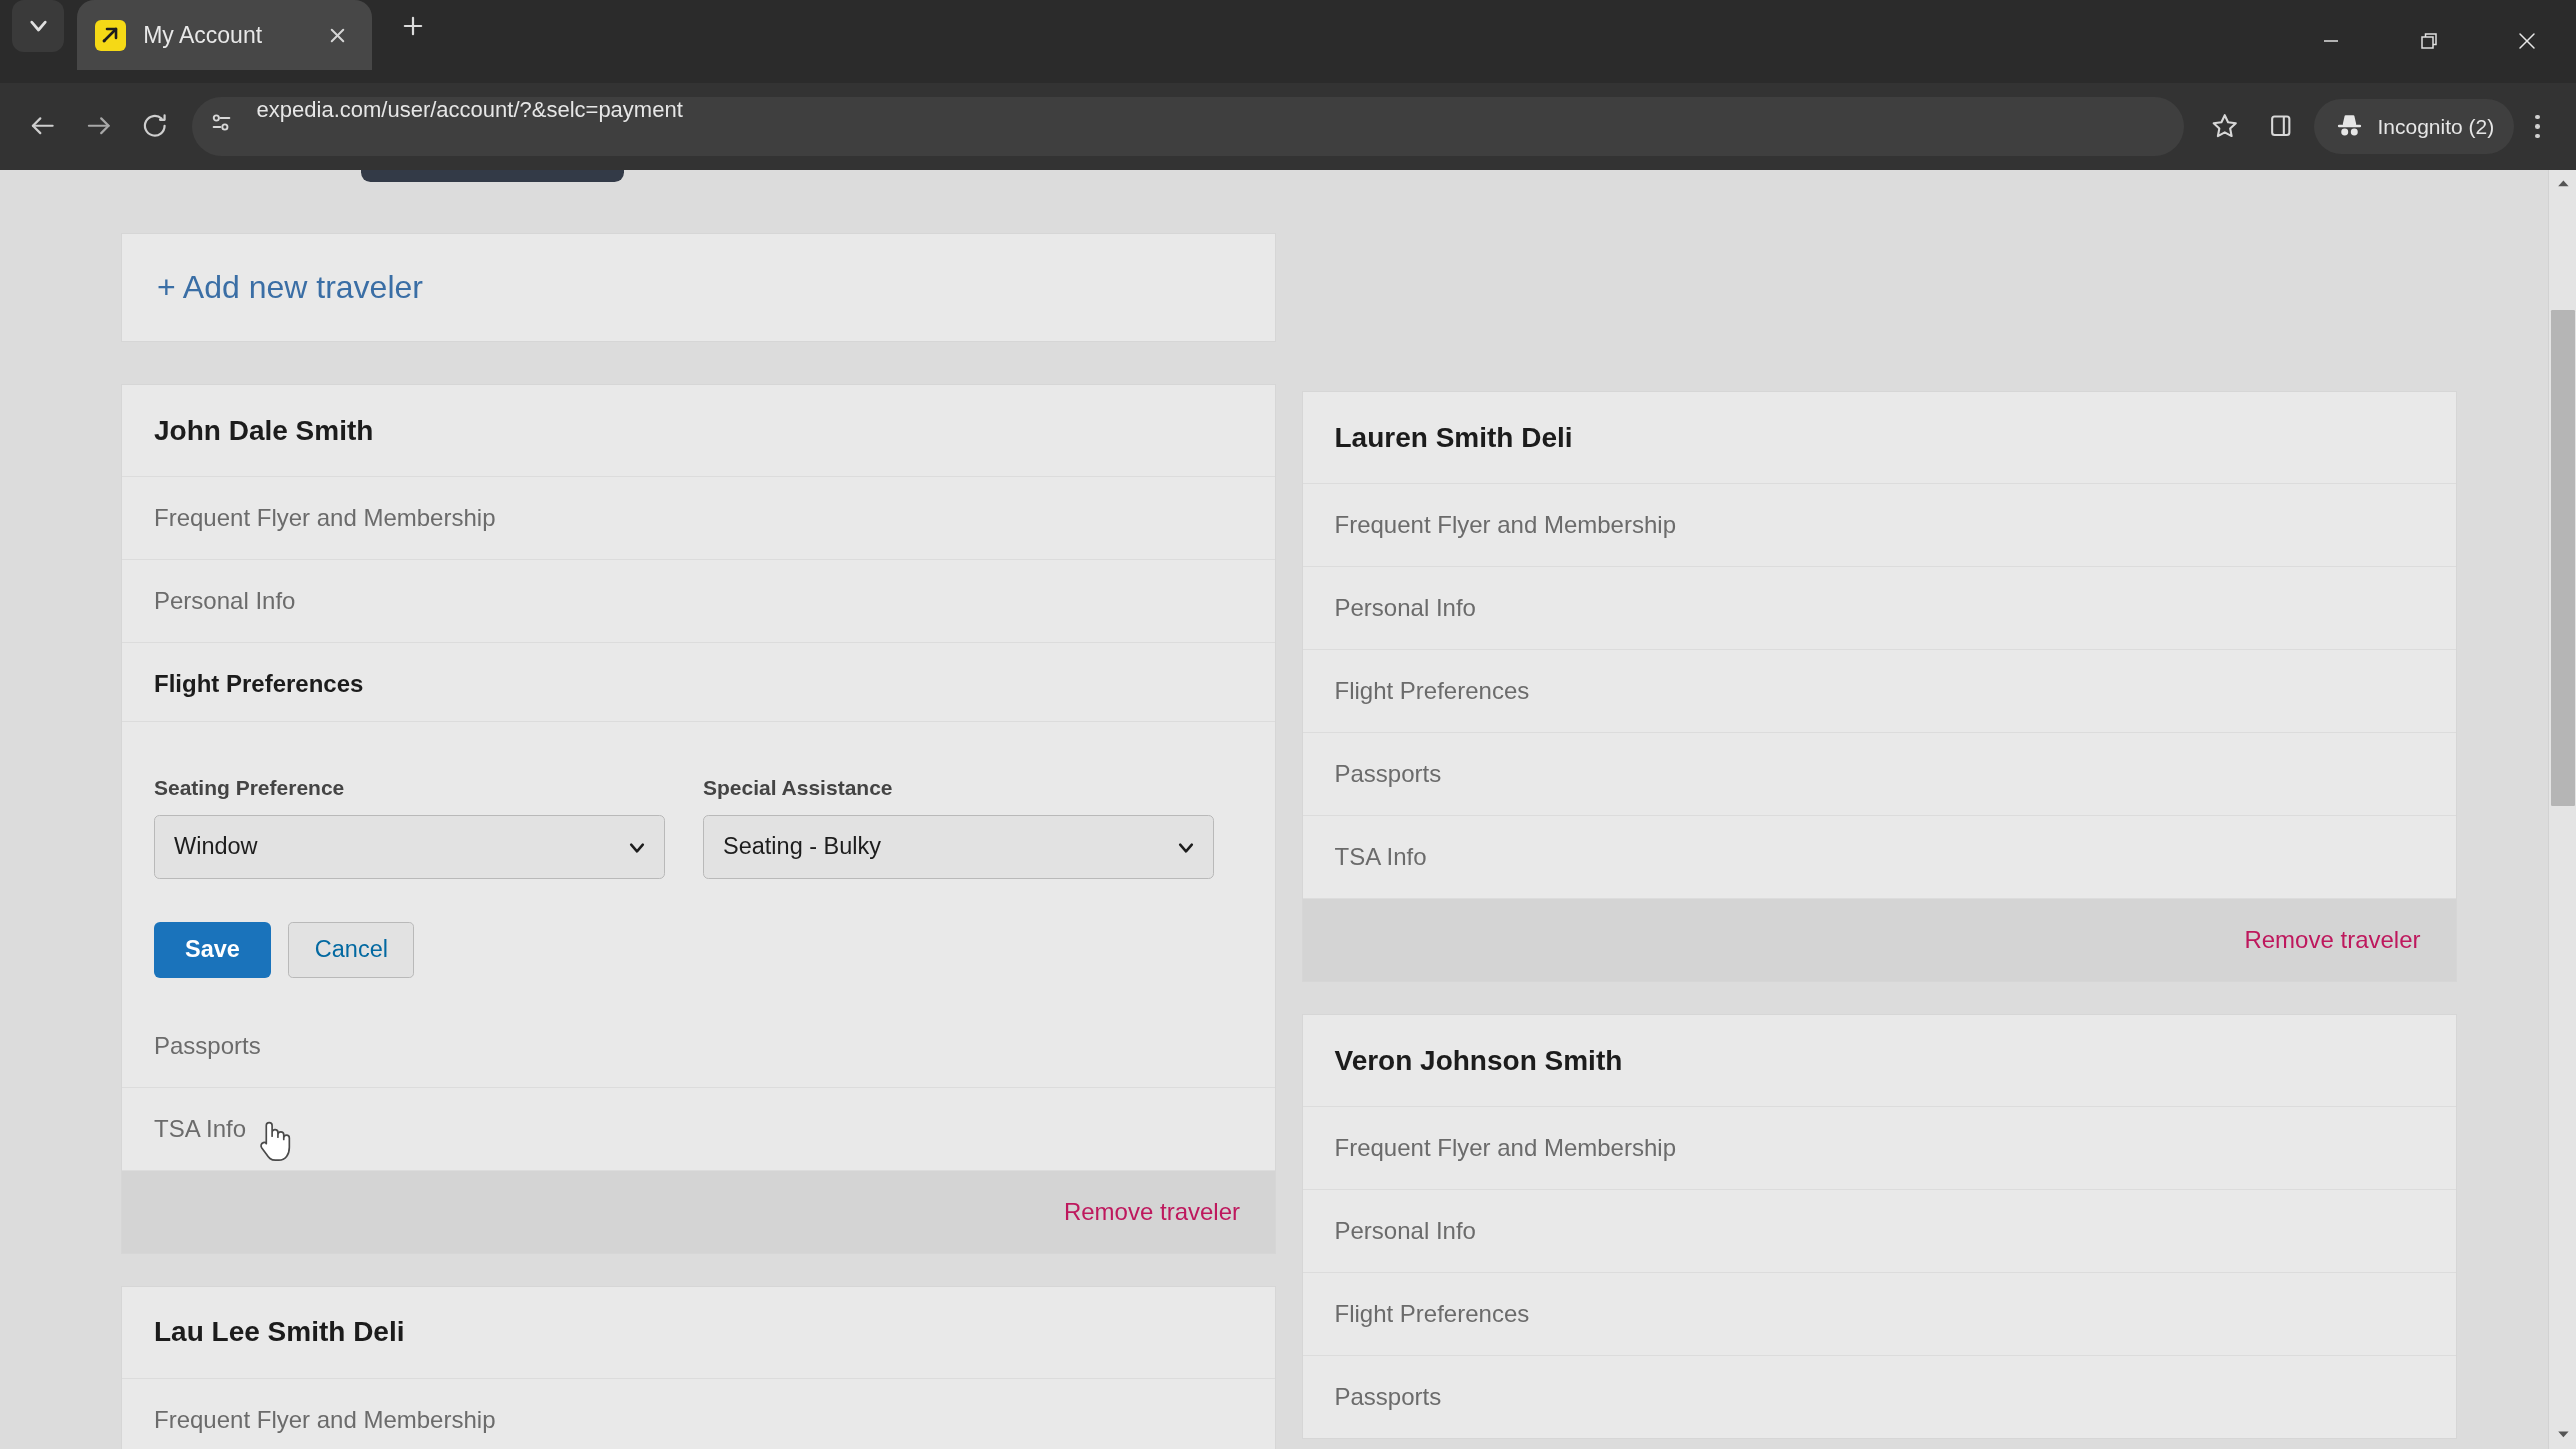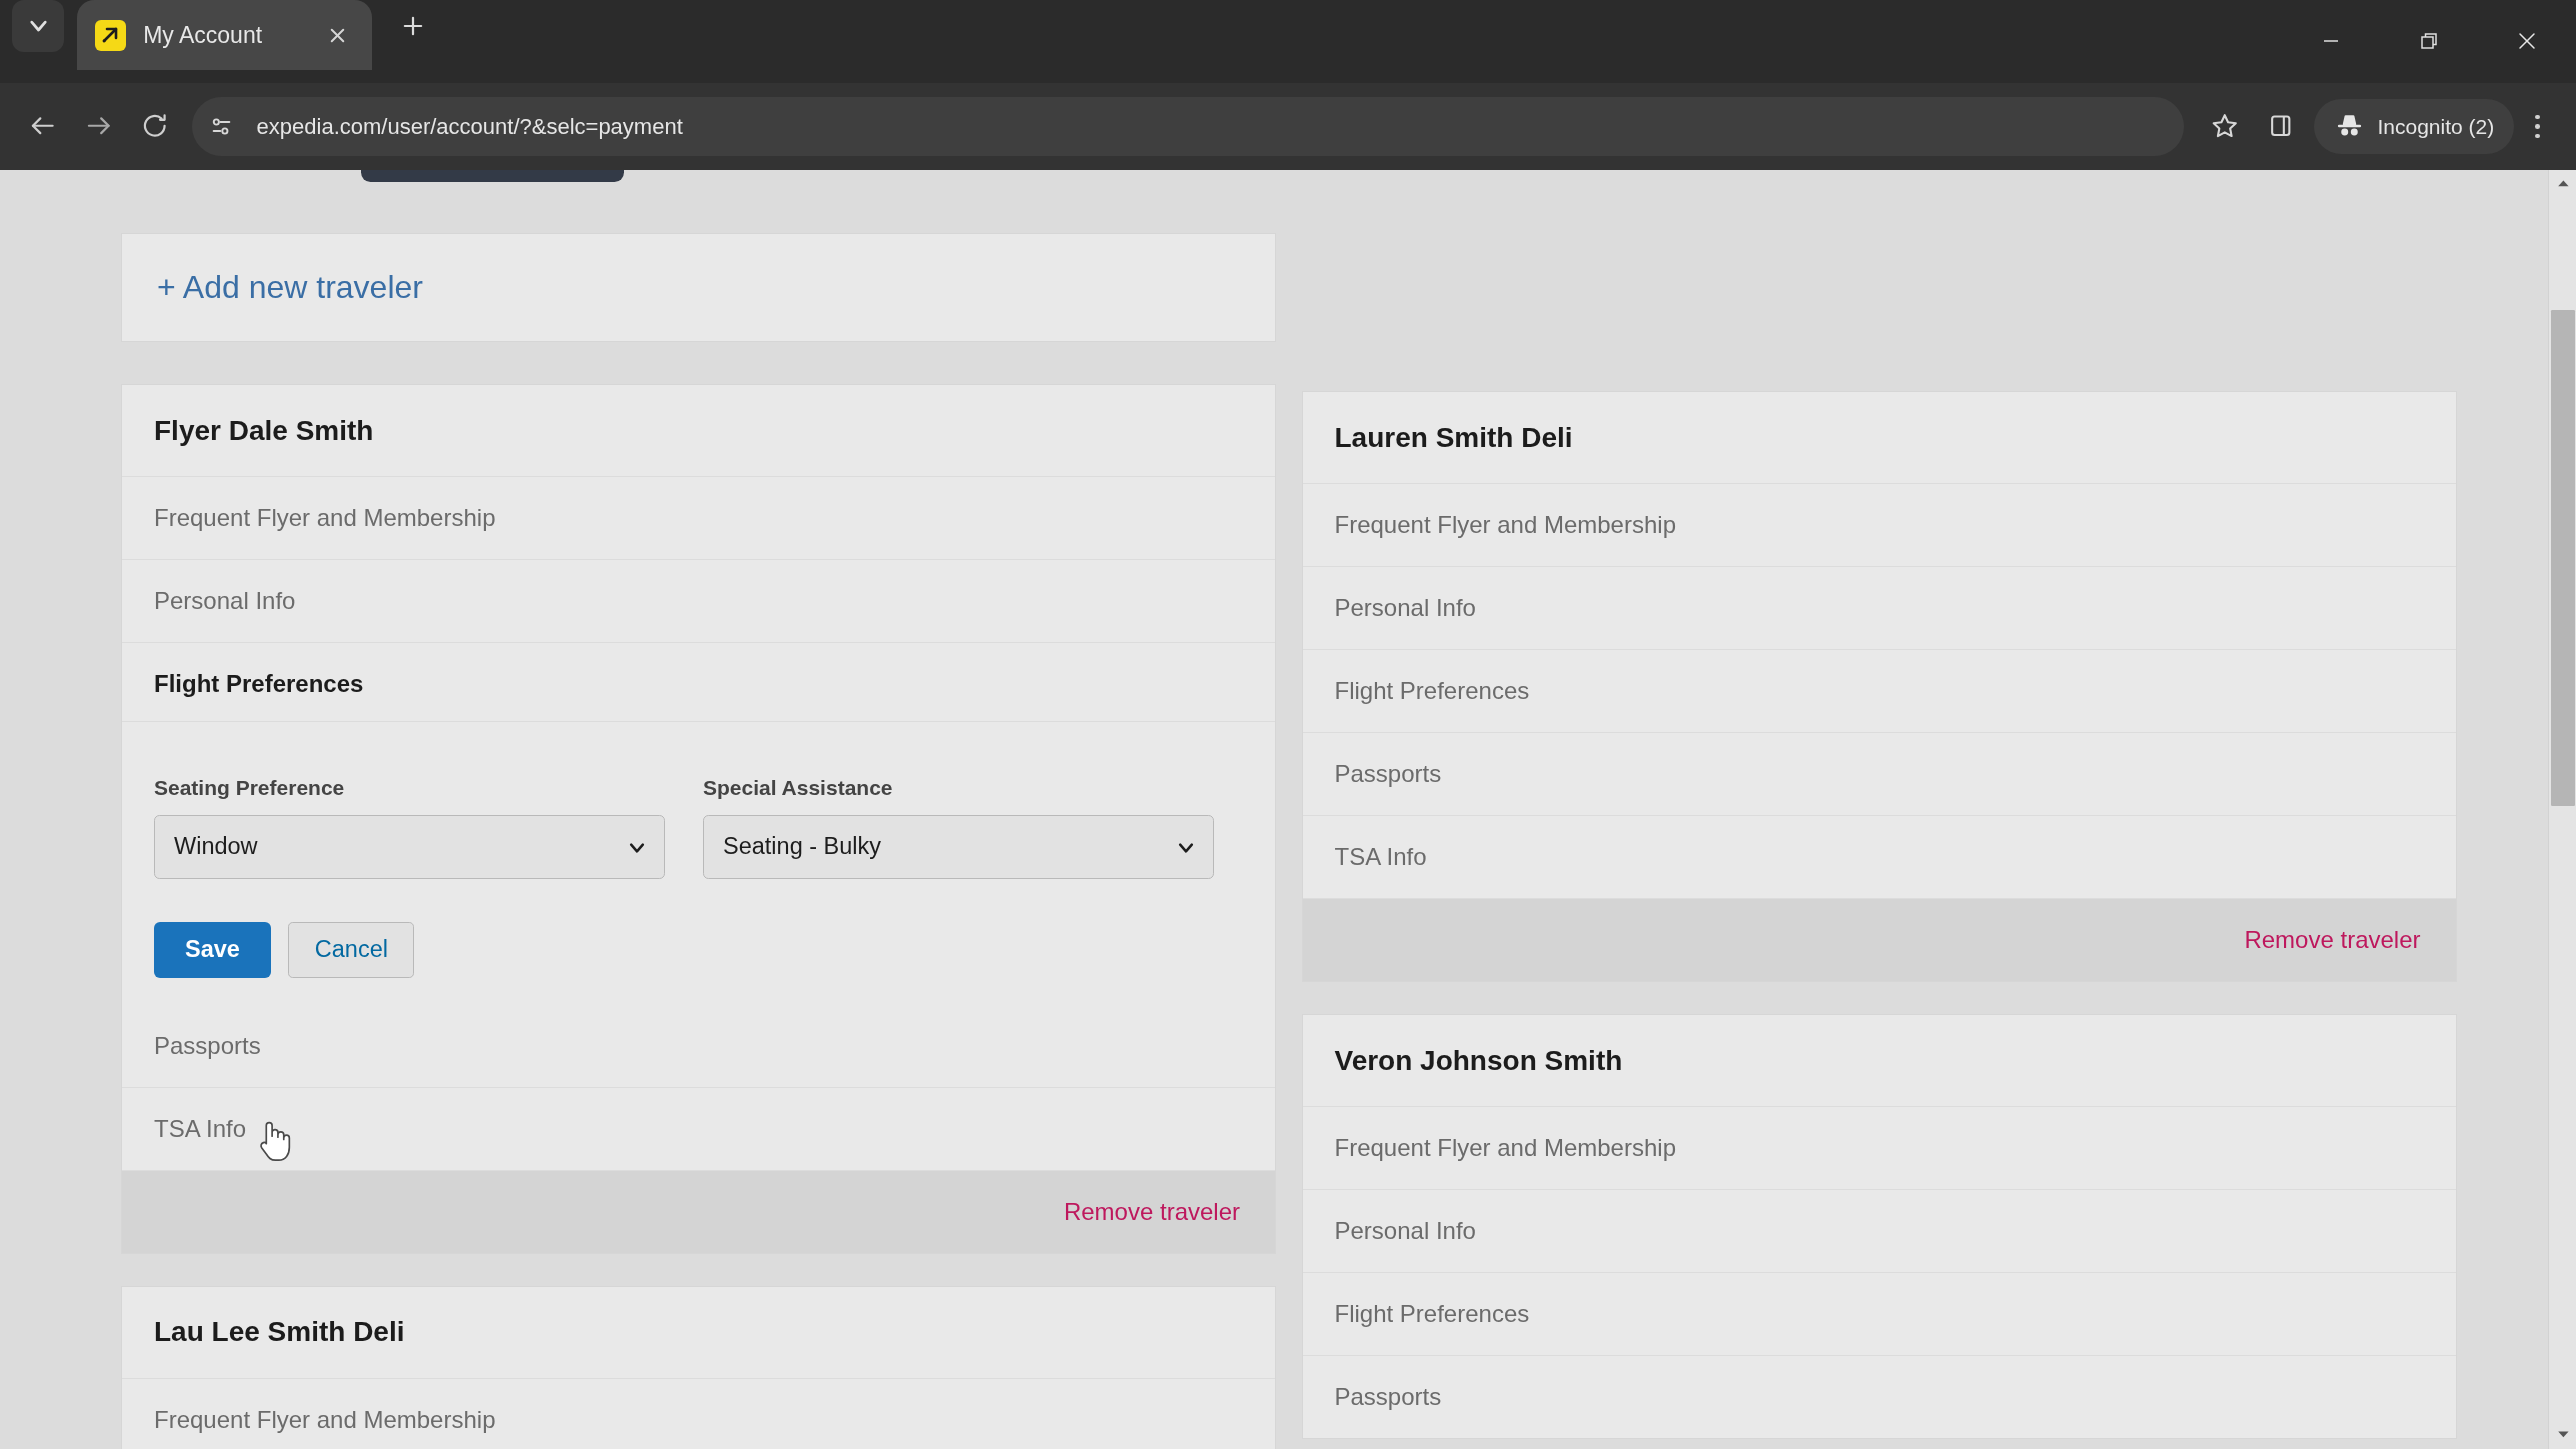--- a/index.html
+++ b/index.html
@@ -65,21 +65,21 @@
     height: 87px; background: #333333;
     display: flex; align-items: center; padding: 0 14.8px;
   }
   .tb-icon {
     width: 56px; height: 56px; flex: none;
     display: flex; align-items: center; justify-content: center;
   }
   .tb-icon svg { width: 29.5px; height: 29.5px; }
   .omnibox {
     flex: 1; height: 59px; background: #3f3f3f; border-radius: 31px;
-    display: flex; align-items: center; margin: 0 13.4px 0 9.4px;
+    display: flex; margin: 0 13.4px 0 9.4px;
     padding: 0 6.7px 0 4px; min-width: 0;
   }
   .omni-siteinfo {
     width: 51px; height: 51px; flex: none; border-radius: 50%;
     display: flex; align-items: center; justify-content: center;
   }
   .omni-siteinfo svg { width: 27px; height: 27px; }
   .omni-url {
     color: #e6e6e6; font-size: 22px; margin-left: 9.4px;
     white-space: nowrap; overflow: hidden; text-overflow: ellipsis;
@@ -356,21 +356,21 @@
 
     <div class="columns">
 
       <div class="col">
 
         <div class="card add-card">
           <div class="add-link">+ Add new traveler</div>
         </div>
 
         <div class="card">
-          <div class="card-header">Flyer Dale Smith</div>
+          <div class="card-header">John Dale Smith</div>
           <div class="row">Frequent Flyer and Membership</div>
           <div class="row">Personal Info</div>
 
           <div class="row expanded">Flight Preferences</div>
 
           <div class="pref-body">
             <div class="field-grid">
               <div class="field">
                 <div class="field-label">Seating Preference</div>
                 <div class="select">

